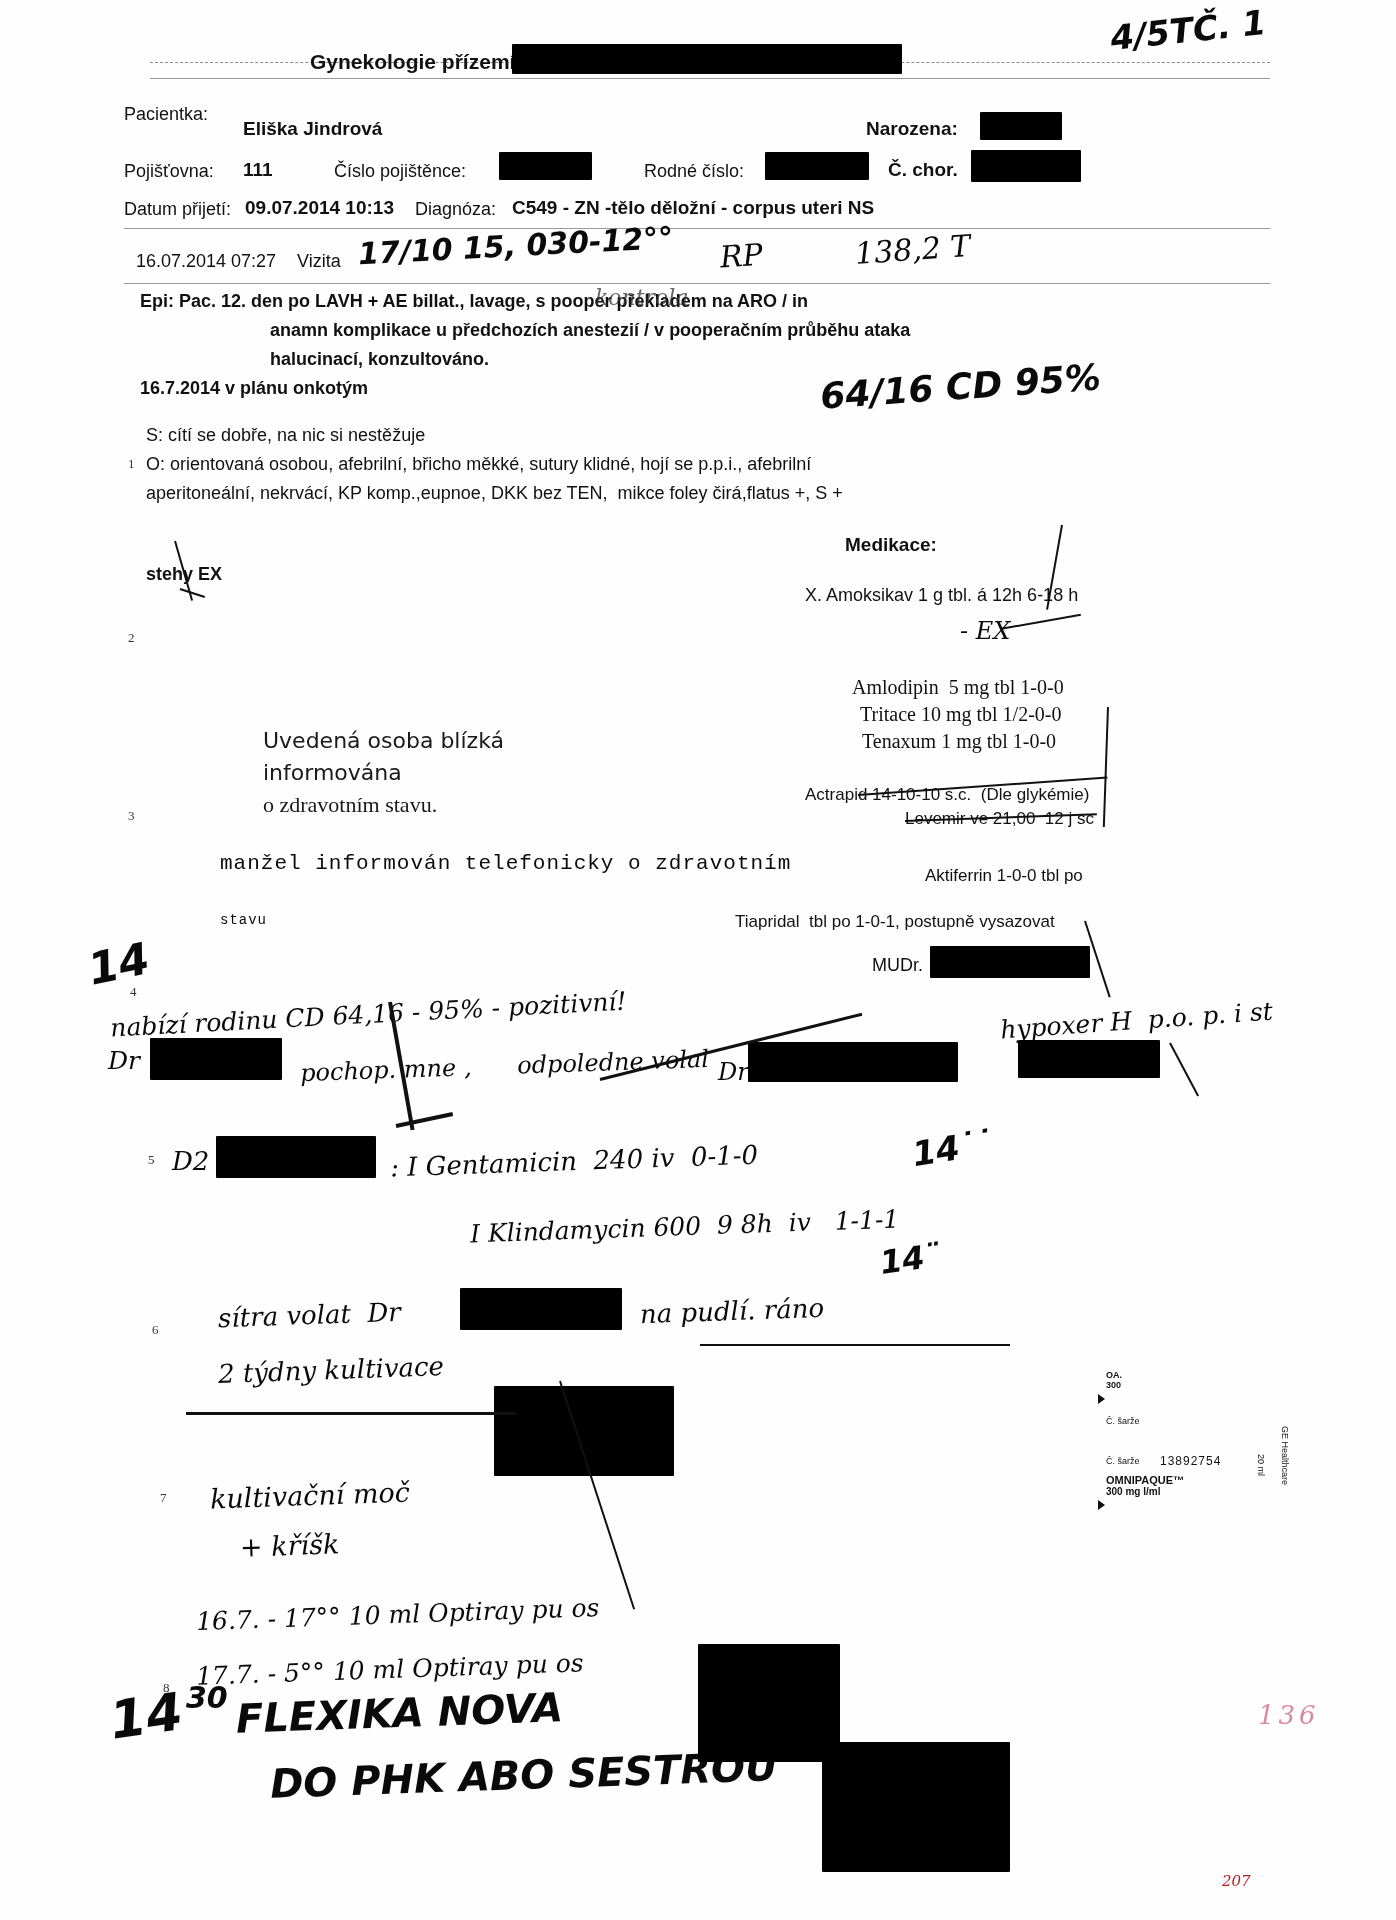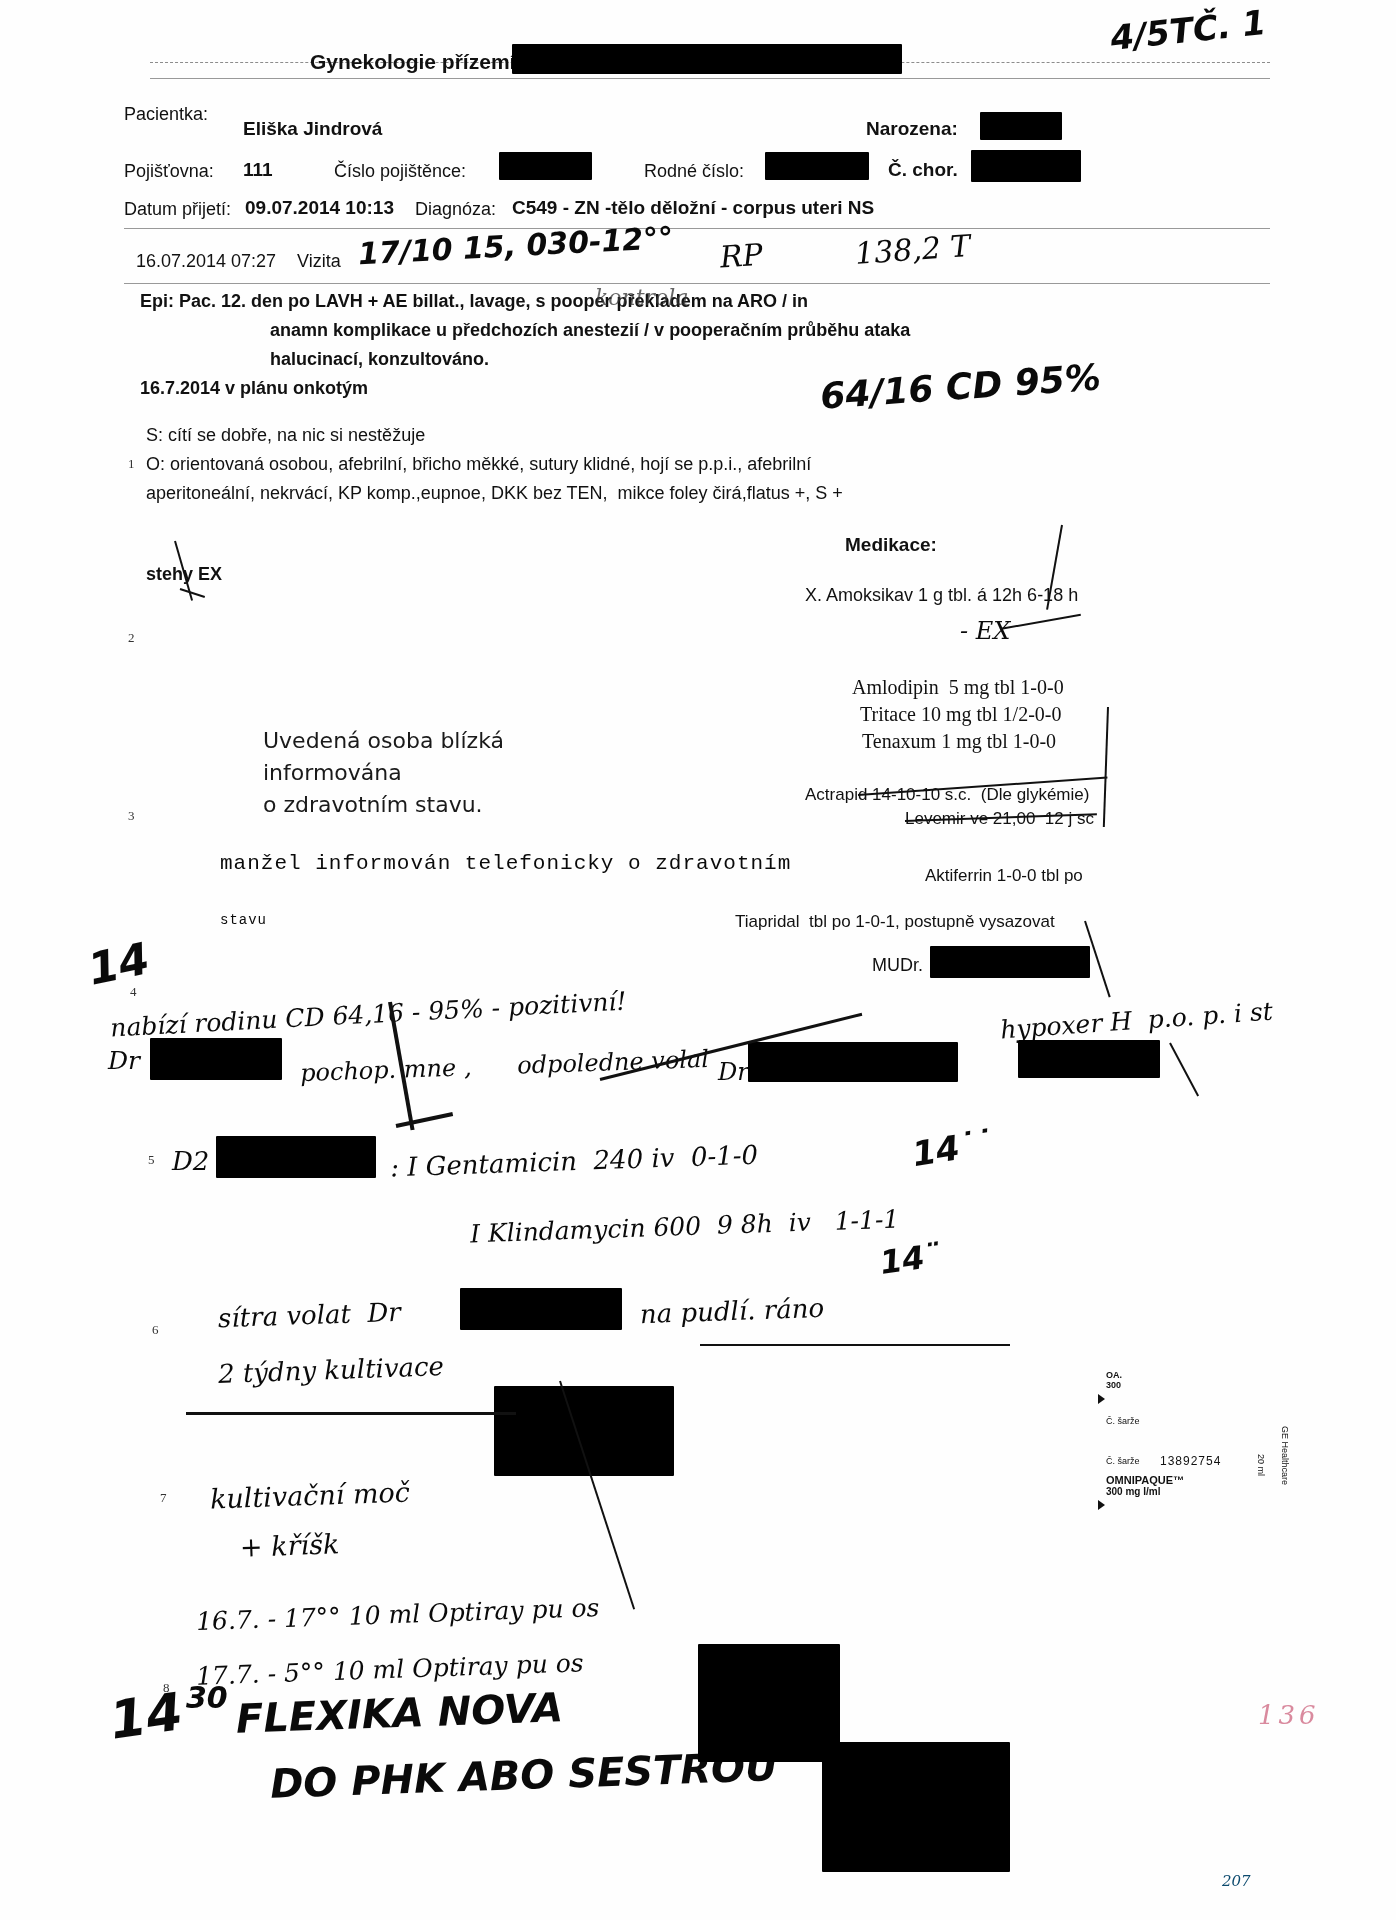--- a/index.html
+++ b/index.html
@@ -83,21 +83,21 @@
     font-size: 9px;
   }
   .pink {
     position: absolute;
     color: #d98a9e;
     font-family: "DejaVu Serif", serif;
     font-style: italic;
   }
   .gray-num {
     position: absolute;
-    color: #0c4a6e;
+    color: #b91c1c;
     font-family: "DejaVu Serif", serif;
     font-style: italic;
     font-size: 15px;
   }
   .stroke {
     position: absolute;
     background: #111;
     transform-origin: left center;
   }
   .arrow-tri {
@@ -190,21 +190,21 @@
   <div class="t" style="left:925px; top:866px; font-size:17px;">Aktiferrin 1-0-0 tbl po</div>
   <div class="t" style="left:735px; top:912px; font-size:17px;">Tiapridal  tbl po 1-0-1, postupně vysazovat</div>
 
   <div class="t" style="left:872px; top:955px; font-size:18px;">MUDr.</div>
   <div class="redact" style="left:930px; top:946px; width:160px; height:32px;"></div>
 
   <div class="stroke" style="left:1085px; top:920px; width:80px; height:2px; transform:rotate(72deg);"></div>
 
   <div class="hw printed-hand" style="left:263px; top:728px; font-size:22px;">Uvedená osoba blízká</div>
   <div class="hw printed-hand" style="left:263px; top:760px; font-size:22px;">informována</div>
-  <div class="hw printed-hand" style="left:263px; top:792px; font-size:22px;">o zdravotním stavu.</div>
+  <div class="hw printed-hand" style="left:263px; top:792px; font-size:22px;font-family:Liberation Serif, serif;">o zdravotním stavu.</div>
 
   <div class="hw mono" style="left:220px; top:852px; font-size:21px; letter-spacing:1px;">manžel informován telefonicky o zdravotním</div>
   <div class="hw mono" style="left:220px; top:912px; font-size:14px; letter-spacing:1px;font-family:Liberation Mono, monospace;">stavu</div>
 
   <div class="linenum" style="left:128px; top:456px;">1</div>
   <div class="linenum" style="left:128px; top:630px;">2</div>
   <div class="linenum" style="left:128px; top:808px;">3</div>
   <div class="linenum" style="left:130px; top:984px;">4</div>
   <div class="linenum" style="left:148px; top:1152px;">5</div>
   <div class="linenum" style="left:152px; top:1322px;">6</div>

